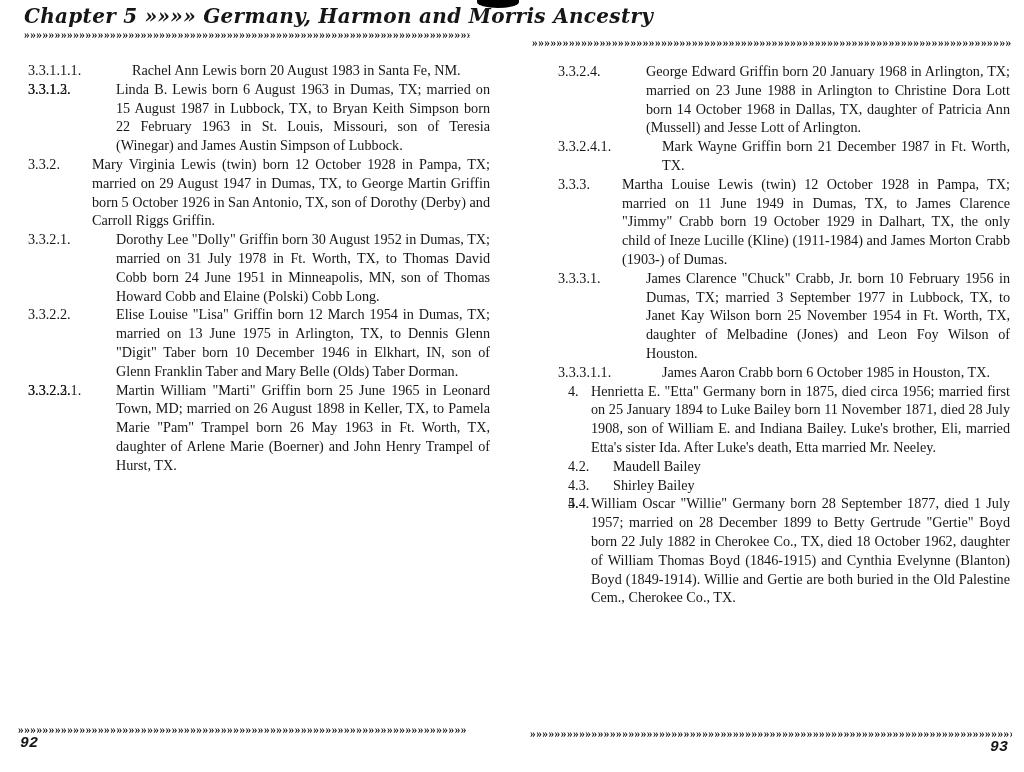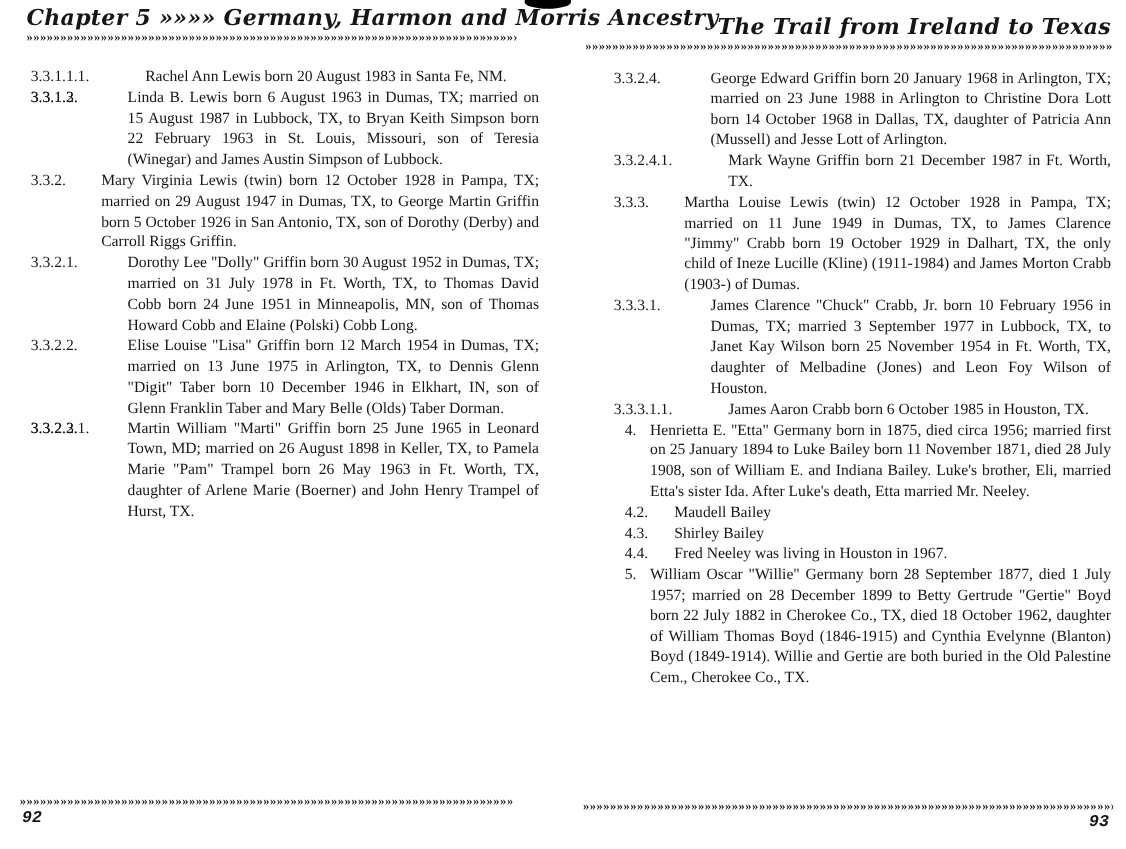--- a/index.html
+++ b/index.html
@@ -73,29 +73,28 @@
       <div class="entry lvl4"><span class="num">3.3.2.1.</span><span class="txt">Dorothy Lee "Dolly" Griffin born 30 August 1952 in Dumas, TX; married on 31 July 1978 in Ft. Worth, TX, to Thomas David Cobb born 24 June 1951 in Minneapolis, MN, son of Thomas Howard Cobb and Elaine (Polski) Cobb Long.</span></div>
       <div class="entry lvl4"><span class="num">3.3.2.2.</span><span class="txt">Elise Louise "Lisa" Griffin born 12 March 1954 in Dumas, TX; married on 13 June 1975 in Arlington, TX, to Dennis Glenn "Digit" Taber born 10 December 1946 in Elkhart, IN, son of Glenn Franklin Taber and Mary Belle (Olds) Taber Dorman.</span></div>
       <div class="entry lvl5"><span class="num">3.3.2.2.1.</span></div>
       <div class="entry lvl4"><span class="num">3.3.2.3.</span><span class="txt">Martin William "Marti" Griffin born 25 June 1965 in Leonard Town, MD; married on 26 August 1898 in Keller, TX, to Pamela Marie "Pam" Trampel born 26 May 1963 in Ft. Worth, TX, daughter of Arlene Marie (Boerner) and John Henry Trampel of Hurst, TX.</span></div>
     </div>
   <div class="chev bottom">»»»»»»»»»»»»»»»»»»»»»»»»»»»»»»»»»»»»»»»»»»»»»»»»»»»»»»»»»»»»»»»»»»»»»»»»»»»»»»»»</div>
   <div class="pagenum">92</div>
 </div>
 
 <div class="page" id="pageR">
-  <div class="hdr">The Trail from Ireland to Texas</div>
   <div class="chev top">»»»»»»»»»»»»»»»»»»»»»»»»»»»»»»»»»»»»»»»»»»»»»»»»»»»»»»»»»»»»»»»»»»»»»»»»»»»»»»»»</div>
   <div class="bodycol">
       <div class="entry lvl4"><span class="num">3.3.2.4.</span><span class="txt">George Edward Griffin born 20 January 1968 in Arlington, TX; married on 23 June 1988 in Arlington to Christine Dora Lott born 14 October 1968 in Dallas, TX, daughter of Patricia Ann (Mussell) and Jesse Lott of Arlington.</span></div>
       <div class="entry lvl5"><span class="num">3.3.2.4.1.</span><span class="txt">Mark Wayne Griffin born 21 December 1987 in Ft. Worth, TX.</span></div>
       <div class="entry lvl3"><span class="num">3.3.3.</span><span class="txt">Martha Louise Lewis (twin) 12 October 1928 in Pampa, TX; married on 11 June 1949 in Dumas, TX, to James Clarence "Jimmy" Crabb born 19 October 1929 in Dalhart, TX, the only child of Ineze Lucille (Kline) (1911-1984) and James Morton Crabb (1903-) of Dumas.</span></div>
       <div class="entry lvl4"><span class="num">3.3.3.1.</span><span class="txt">James Clarence "Chuck" Crabb, Jr. born 10 February 1956 in Dumas, TX; married 3 September 1977 in Lubbock, TX, to Janet Kay Wilson born 25 November 1954 in Ft. Worth, TX, daughter of Melbadine (Jones) and Leon Foy Wilson of Houston.</span></div>
       <div class="entry lvl5"><span class="num">3.3.3.1.1.</span><span class="txt">James Aaron Crabb born 6 October 1985 in Houston, TX.</span></div>
       <div class="entry lvl1"><span class="num">4.</span><span class="txt">Henrietta E. "Etta" Germany born in 1875, died circa 1956; married first on 25 January 1894 to Luke Bailey born 11 November 1871, died 28 July 1908, son of William E. and Indiana Bailey. Luke's brother, Eli, married Etta's sister Ida. After Luke's death, Etta married Mr. Neeley.</span></div>
       <div class="entry lvl2"><span class="num">4.2.</span><span class="txt">Maudell Bailey</span></div>
       <div class="entry lvl2"><span class="num">4.3.</span><span class="txt">Shirley Bailey</span></div>
-      <div class="entry lvl2"><span class="num">4.4.</span><span class="txt">Fred Neeley was living in Houston in 1967.</span></div>
+      <div class="entry lvl2"><span class="num">4.4.</span></div>
       <div class="entry lvl1"><span class="num">5.</span><span class="txt">William Oscar "Willie" Germany born 28 September 1877, died 1 July 1957; married on 28 December 1899 to Betty Gertrude "Gertie" Boyd born 22 July 1882 in Cherokee Co., TX, died 18 October 1962, daughter of William Thomas Boyd (1846-1915) and Cynthia Evelynne (Blanton) Boyd (1849-1914). Willie and Gertie are both buried in the Old Palestine Cem., Cherokee Co., TX.</span></div>
     </div>
   <div class="chev bottom">»»»»»»»»»»»»»»»»»»»»»»»»»»»»»»»»»»»»»»»»»»»»»»»»»»»»»»»»»»»»»»»»»»»»»»»»»»»»»»»»</div>
   <div class="pagenum">93</div>
 </div>
 
 </body></html>

